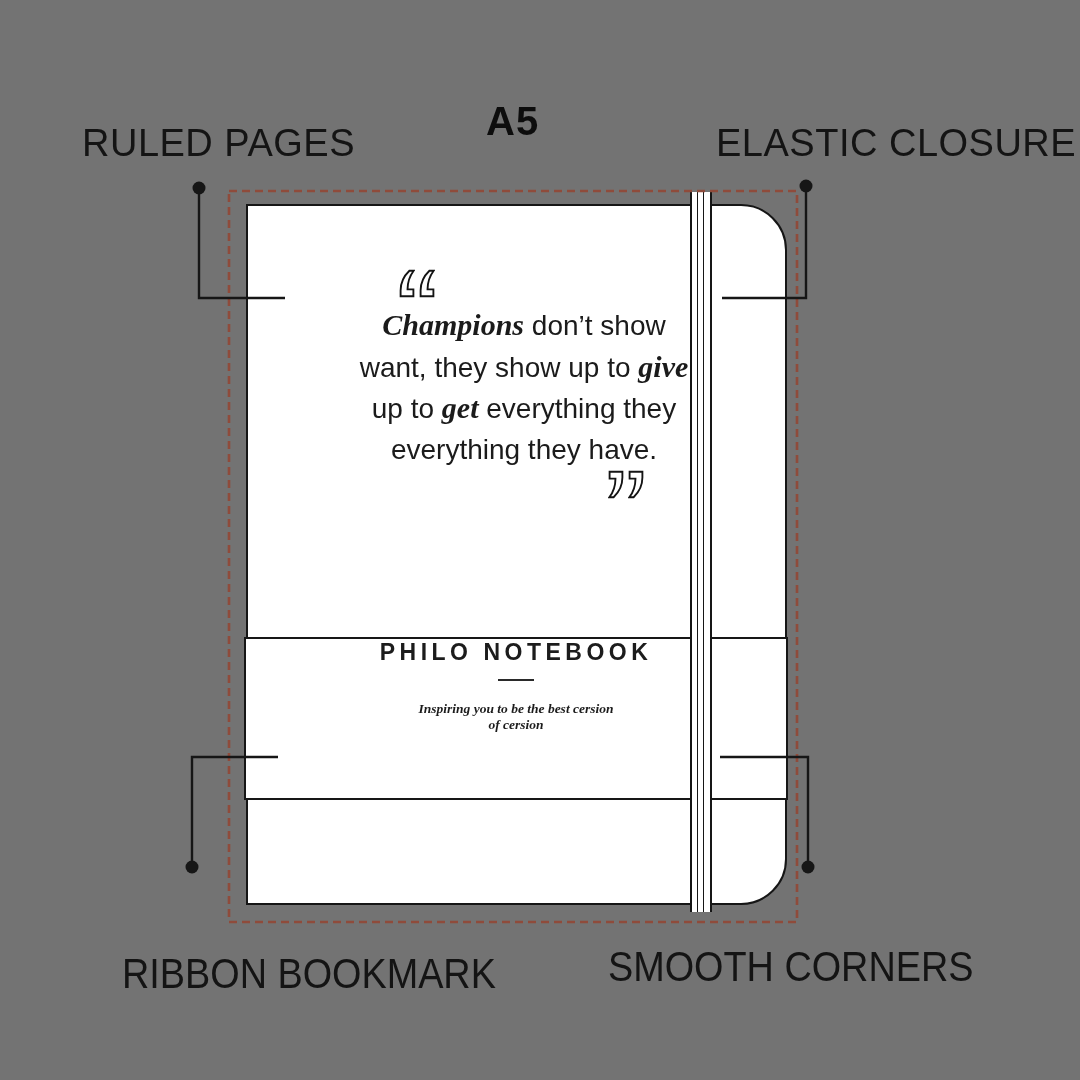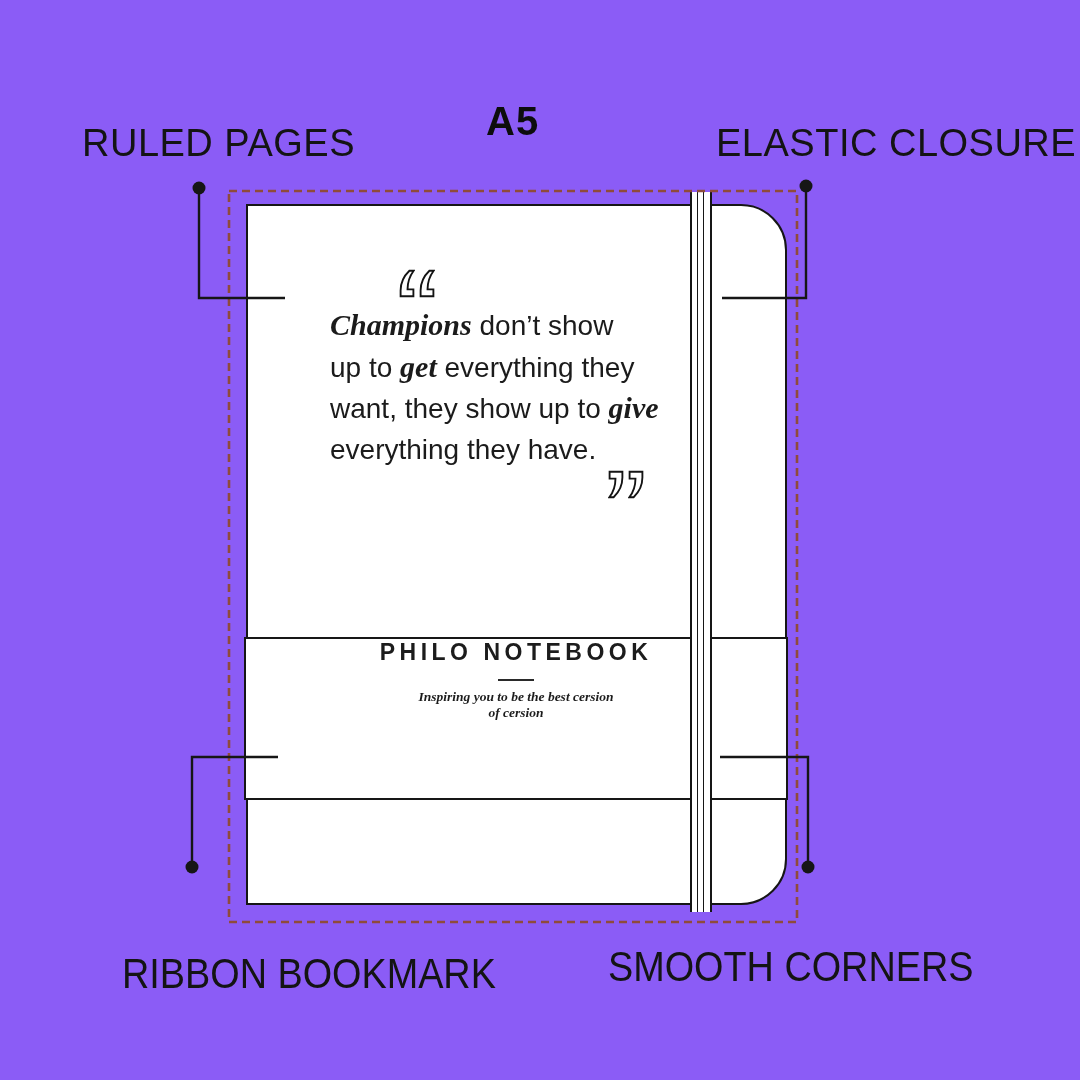--- a/index.html
+++ b/index.html
@@ -1,21 +1,21 @@
 <!DOCTYPE html>
 <html style="--dash: #8f4b3b; --line: #161616;"><head>
 <meta charset="utf-8">
 <style>
   :root{
     --dash:#8f4b3b;
     --line:#161616;
   }
   html,body{margin:0;padding:0;background:#ffffff;}
   #canvas{
-    position:relative;width:1080px;height:1080px;background:#8b5cf6;
+    position:relative;width:1080px;height:1080px;background:#737373;
     font-family:"Liberation Sans",sans-serif;color:#161616;overflow:hidden;
   }
   .feature-label{
     position:absolute;font-size:38px;letter-spacing:.5px;color:#141414;
     white-space:nowrap;
   }
   .feature-label.condensed{
     font-size:42px;letter-spacing:0;transform:scaleX(.9);transform-origin:left top;
   }
   .size-label{
@@ -35,39 +35,39 @@
     z-index:10;display:flex;flex-direction:column;align-items:center;
   }
   .brand-name{
     font-size:23px;font-weight:700;letter-spacing:4.5px;
     color:#1c1c1c;white-space:nowrap;
   }
   .brand-rule{
     width:36px;height:2px;background:#2a2a2a;margin-top:13px;
   }
   .brand-tagline{
-    margin-top:8px;font-family:"Liberation Serif",serif;font-style:italic;
+    margin-top:20px;font-family:"Liberation Serif",serif;font-style:italic;
     font-weight:700;font-size:13.5px;line-height:16px;text-align:center;
     color:#1c1c1c;
   }
   
   .elastic-band{
     position:absolute;left:690px;top:192px;width:22px;height:720px;
     background:#ffffff;border-left:2px solid var(--line);
     border-right:2px solid var(--line);box-sizing:border-box;z-index:30;
   }
   .elastic-line{
     position:absolute;top:0;width:1.6px;height:100%;background:var(--line);
   }
   .elastic-line.l1{left:4.5px;}
   .elastic-line.l2{left:10.5px;}
   
   .quote-block{
     position:absolute;left:330px;top:305px;width:388px;z-index:5;
-    text-align:left;font-size:28px;line-height:40.5px;color:#1b1b1b;
+    text-align:center;font-size:28px;line-height:40.5px;color:#1b1b1b;
   }
   .q-serif{
     font-family:"Liberation Serif",serif;font-style:italic;font-weight:600;
     font-size:30px;
   }
   .quote-glyphs{position:absolute;z-index:6;display:flex;gap:4px;}
   .quote-glyphs.open{left:399px;top:269px;}
   .quote-glyphs.close{left:608px;top:470px;}
   
   .overlay{
@@ -103,22 +103,22 @@
     </svg>
     <svg width="16" height="29" viewBox="0 0 30 52">
       <g transform="rotate(180 15 26)">
         <path d="M3 2 H27 V13 C27 27 20.5 40.5 10.5 50 H2.5 C10 40 14 27.5 14 15 H3 Z" fill="#ffffff" stroke="#141414" stroke-width="3.5"></path>
       </g>
     </svg>
   </div>
 
   <div class="quote-block">
     <div><span class="q-serif">Champions</span><span> don’t show</span></div>
+    <div><span>want, they show up to </span><span class="q-serif">give</span></div>
     <div><span>up to </span><span class="q-serif">get</span><span> everything they</span></div>
-    <div><span>want, they show up to </span><span class="q-serif">give</span></div>
     <div><span>everything they have.</span></div>
   </div>
 
   <div class="quote-glyphs close">
     <svg width="16" height="29" viewBox="0 0 30 52">
       <path d="M3 2 H27 V13 C27 27 20.5 40.5 10.5 50 H2.5 C10 40 14 27.5 14 15 H3 Z" fill="#ffffff" stroke="#141414" stroke-width="3.5"></path>
     </svg>
     <svg width="16" height="29" viewBox="0 0 30 52">
       <path d="M3 2 H27 V13 C27 27 20.5 40.5 10.5 50 H2.5 C10 40 14 27.5 14 15 H3 Z" fill="#ffffff" stroke="#141414" stroke-width="3.5"></path>
     </svg>

